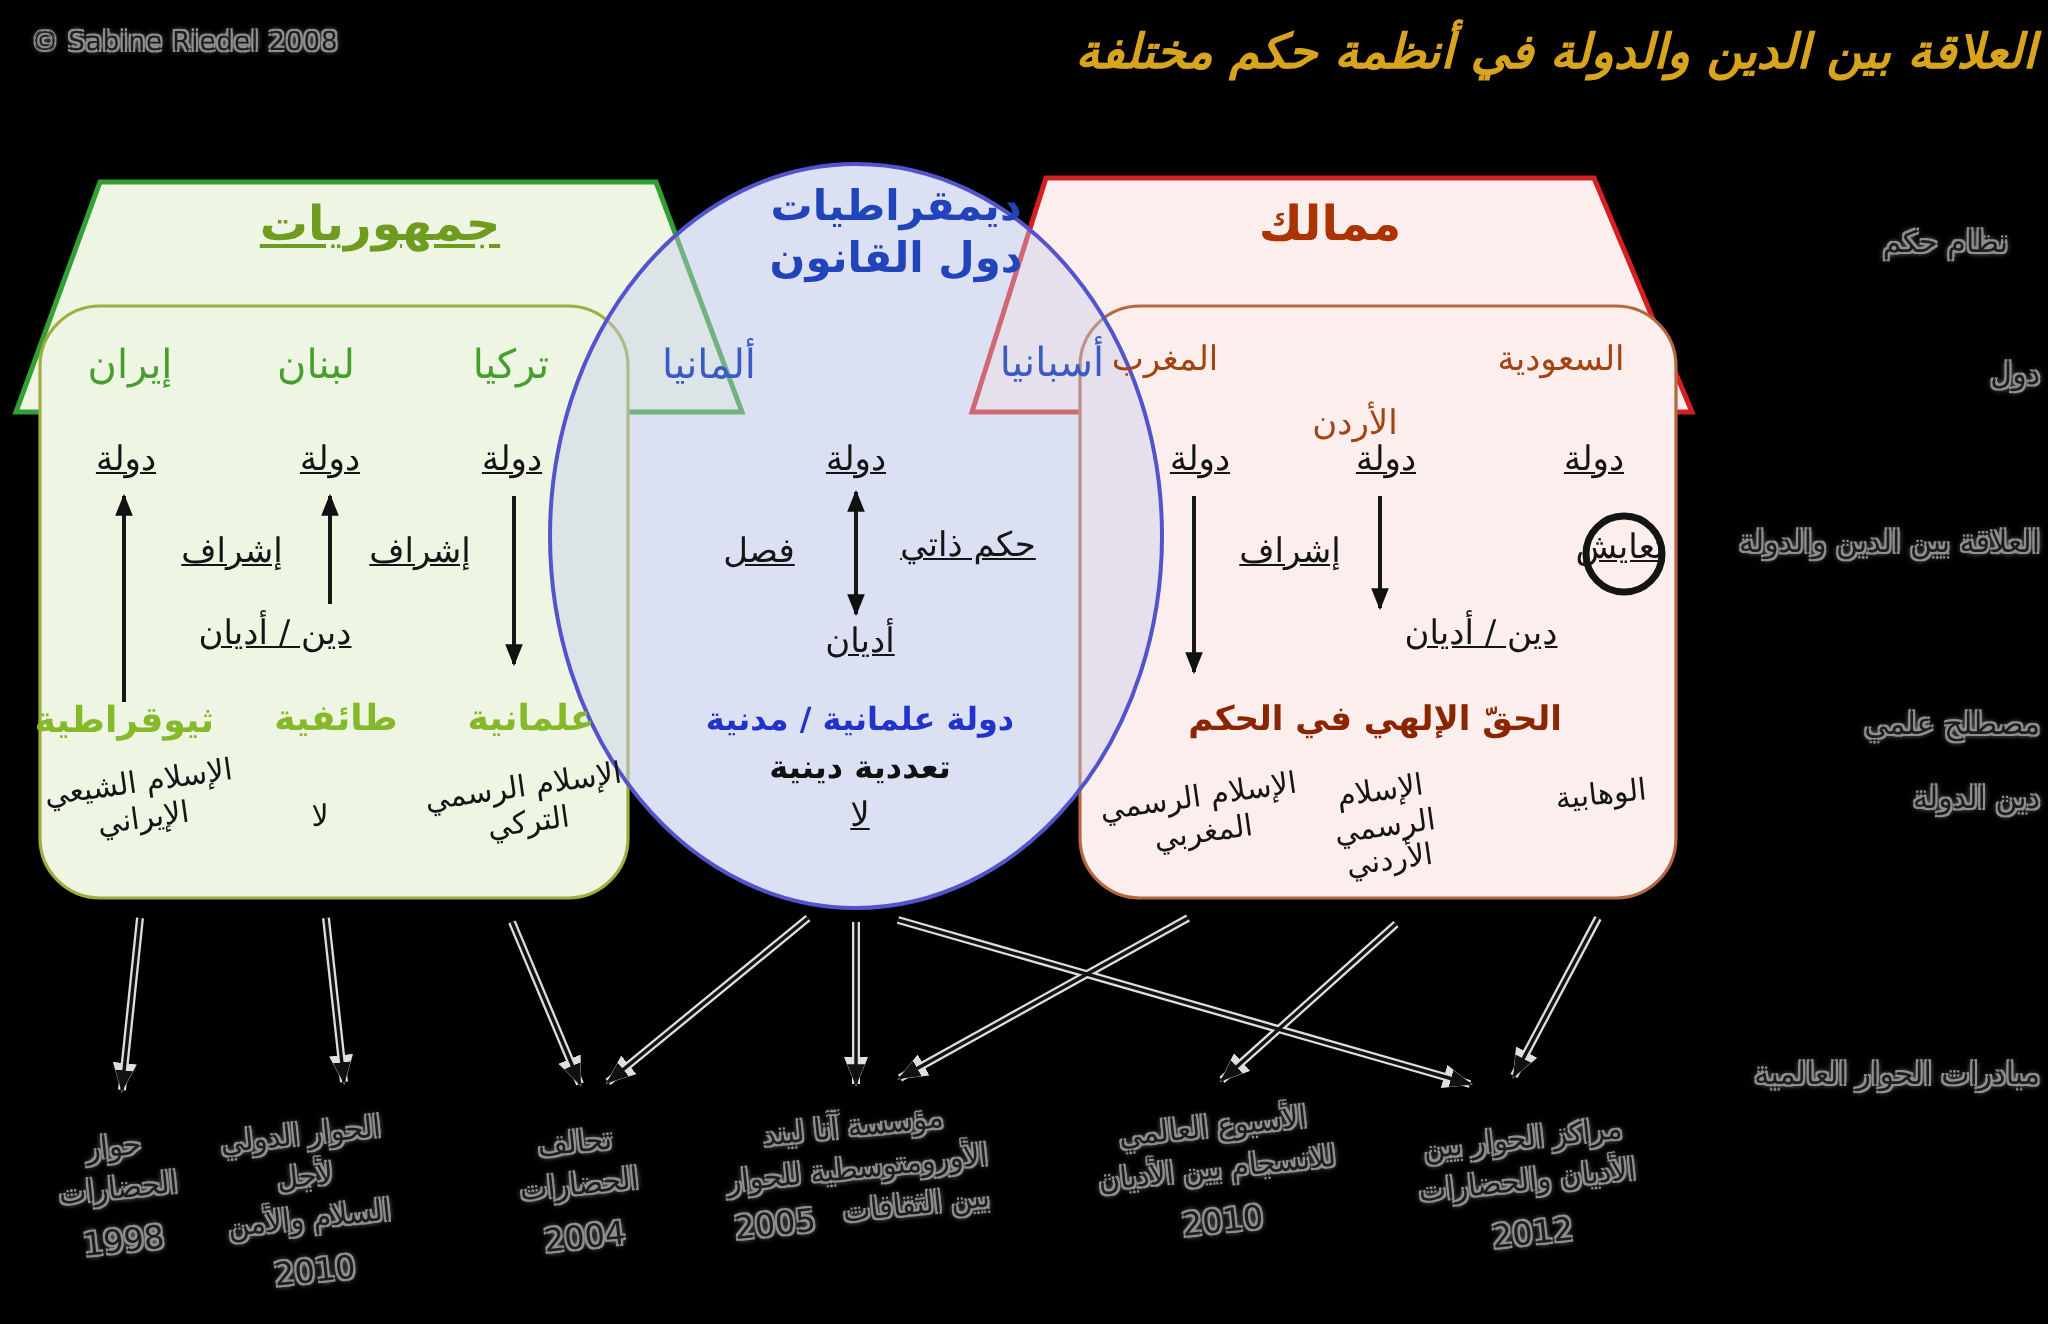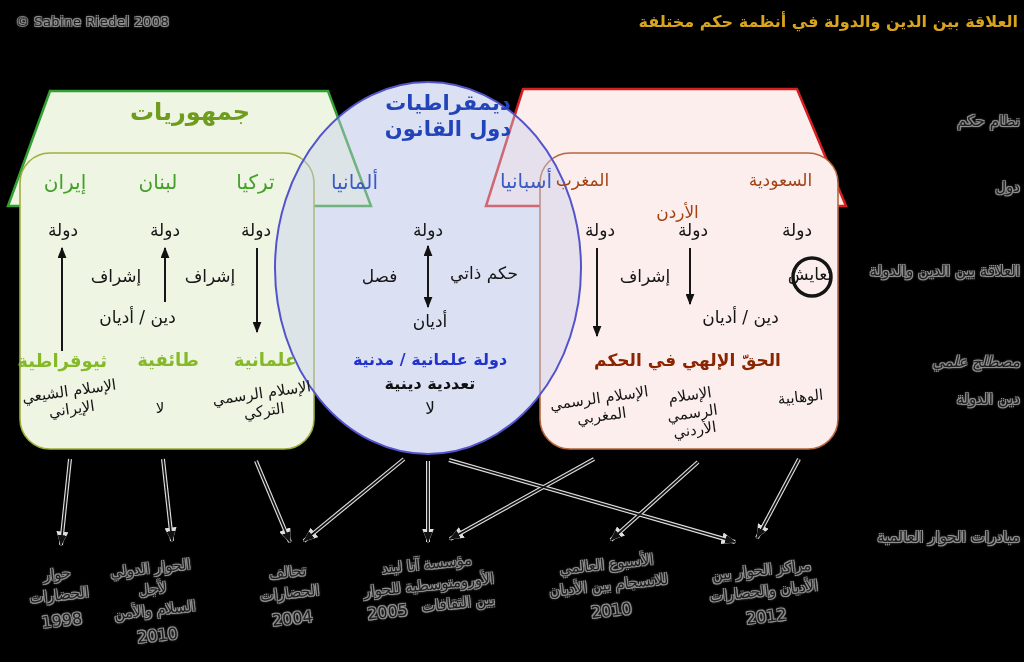--- a/index.html
+++ b/index.html
@@ -5,28 +5,28 @@
   html,body{margin:0;padding:0;background:#000;}
   #stage{position:relative;width:1024px;height:662px;background:#000;overflow:hidden;
          font-family:"DejaVu Sans",sans-serif;}
   .abs{position:absolute;}
   .ar{direction:rtl;}
   .c{text-align:center;}
   svg{position:absolute;left:0;top:0;}
   
   .halo{color:#1c1c1c;
         text-shadow:-1px -1px 0 #8f8f8f,1px -1px 0 #8f8f8f,-1px 1px 0 #8f8f8f,1px 1px 0 #8f8f8f,0 0 3px #fff;}
-  .gold{color:#d9a41d;font-weight:bold;font-size:16px;}
-  .green-title{color:#6f9c1e;font-weight:bold;font-size:24px;}
+  .gold{color:#d9a41d;font-weight:bold;font-size:24px;font-style:italic;}
+  .green-title{color:#6f9c1e;font-weight:bold;font-size:24px;text-decoration:underline;}
   .blue-title{color:#2244bb;font-weight:bold;font-size:21px;line-height:1.25;}
   .red-title{color:#aa3300;font-weight:bold;font-size:24px;}
   .country-g{color:#44a02a;font-size:20px;}
   .country-b{color:#3b5bc4;font-size:20px;}
   .country-r{color:#a34312;font-size:17px;}
-  .k{color:#151515;font-size:17px;}
+  .k{color:#151515;font-size:17px;text-decoration:underline;}
   .term-g{color:#85b929;font-weight:bold;font-size:18px;}
   .term-b{color:#2233cc;font-weight:bold;font-size:16px;}
   .bold-k{color:#111;font-weight:bold;font-size:16px;}
   .term-r{color:#8b2500;font-weight:bold;font-size:17px;}
   .rel{color:#151515;font-size:15px;line-height:1.18;}
   .rot8{transform:rotate(-8deg);}
   .rot6{transform:rotate(-6deg);}
   .init{font-size:14.5px;line-height:1.45;transform:rotate(-6deg);}
   .year{font-size:16px;margin-top:3px;}
   .side{font-size:15px;}
@@ -90,29 +90,30 @@
       <line x1="449" y1="460" x2="735" y2="542" marker-end="url(#ab)"></line>
       <line x1="594" y1="459" x2="450" y2="539" marker-end="url(#ab)"></line>
       <line x1="698" y1="462" x2="611" y2="540" marker-end="url(#ab)"></line>
       <line x1="799" y1="459" x2="757" y2="538" marker-end="url(#ab)"></line>
     </g>
   </svg>
 
   <div class="abs copy halo" style="left:16px;top:14px;">© Sabine Riedel 2008</div>
   <div class="abs ar gold" style="right:6px;top:12px;">العلاقة بين الدين والدولة في أنظمة حكم مختلفة</div>
 
-  <div class="abs ar side halo" style="right:4px;top:112px;">نظام حكم</div>
+  <div class="abs ar side halo" style="right:20px;top:112px;">نظام حكم</div>
   <div class="abs ar side halo" style="right:4px;top:178px;">دول</div>
   <div class="abs ar side halo" style="right:4px;top:262px;">العلاقة بين الدين والدولة</div>
-  <div class="abs ar side halo" style="right:4px;top:353px;font-style:italic;">مصطلح علمي</div>
+  <div class="abs ar side halo" style="right:4px;top:353px;">مصطلح علمي</div>
   <div class="abs ar side halo" style="right:4px;top:390px;">دين الدولة</div>
   <div class="abs ar side halo" style="right:4px;top:528px;">مبادرات الحوار العالمية</div>
 
   <div class="abs ar c green-title" style="left:90px;top:98px;width:200px;">جمهوريات</div>
   <div class="abs ar c blue-title" style="left:363px;top:90px;width:170px;">ديمقراطيات دول القانون</div>
+  <div class="abs ar c red-title" style="left:565px;top:98px;width:200px;">ممالك</div>
 
   <div class="abs ar c country-g" style="left:25px;top:170px;width:80px;">إيران</div>
   <div class="abs ar c country-g" style="left:118px;top:170px;width:80px;">لبنان</div>
   <div class="abs ar c country-g" style="left:218px;top:170px;width:75px;">تركيا</div>
   <div class="abs ar c country-b" style="left:303px;top:170px;width:75px;text-align:right;">ألمانيا</div>
   <div class="abs ar c country-b" style="left:490px;top:169px;width:72px;">أسبانيا</div>
   <div class="abs ar c country-r" style="left:545px;top:170px;width:75px;">المغرب</div>
   <div class="abs ar c country-r" style="left:640px;top:170px;width:75px;margin-top:32px;">الأردن</div>
   <div class="abs ar c country-r" style="left:738px;top:170px;width:85px;">السعودية</div>
 

